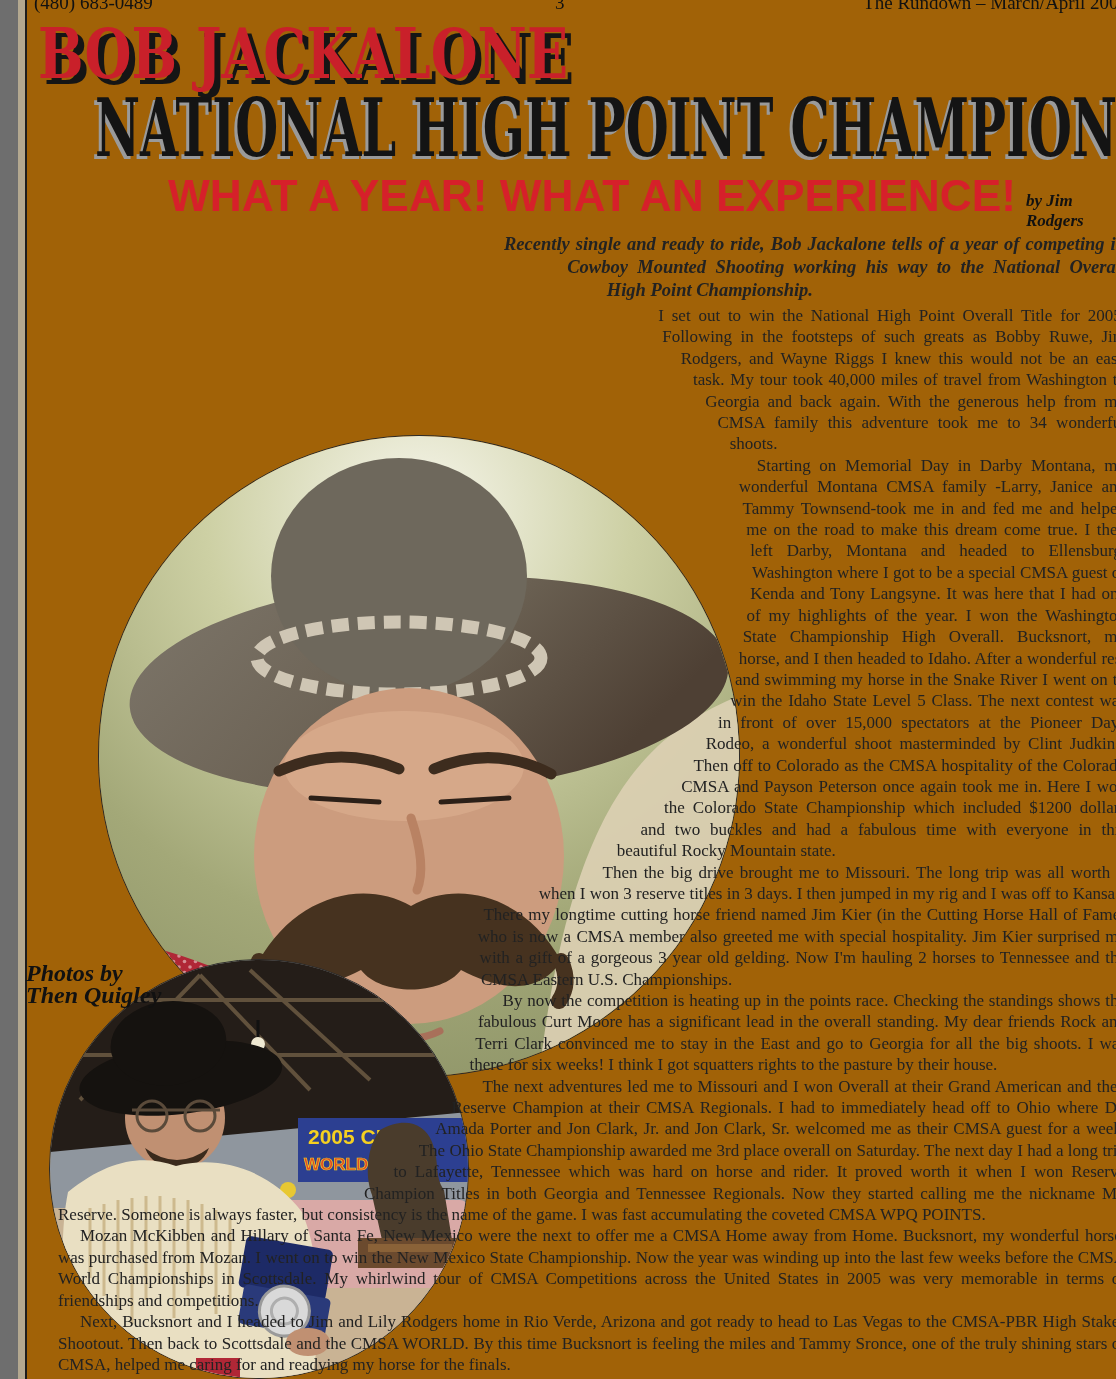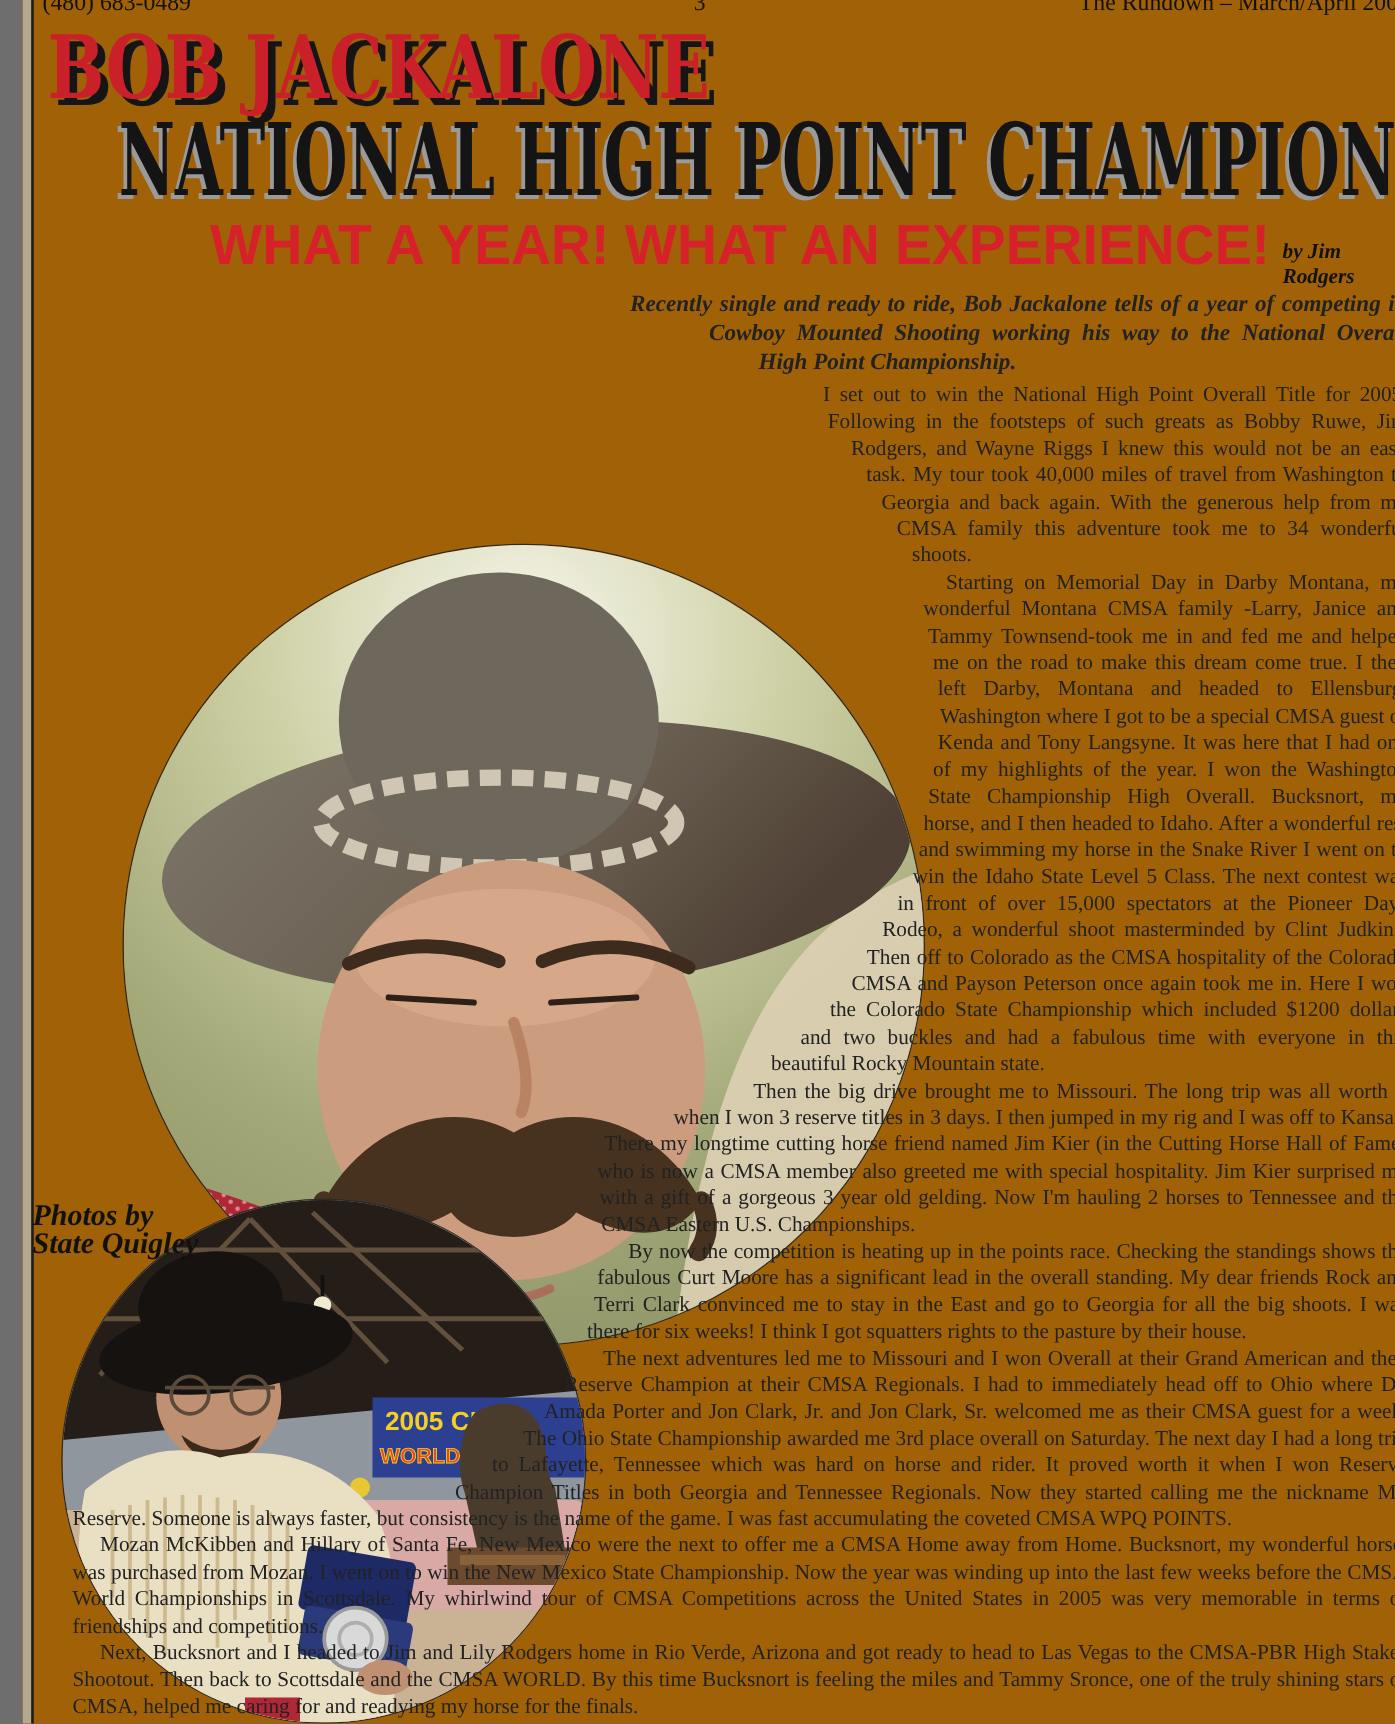--- a/index.html
+++ b/index.html
@@ -85,21 +85,21 @@
     <p>By now the competition is heating up in the points race. Checking the standings shows the fabulous Curt Moore has a significant lead in the overall standing. My dear friends Rock and Terri Clark convinced me to stay in the East and go to Georgia for all the big shoots. I was there for six weeks! I think I got squatters rights to the pasture by their house.</p>
     <p>The next adventures led me to Missouri and I won Overall at their Grand American and then Reserve Champion at their CMSA Regionals. I had to immediately head off to Ohio where Dr. Amada Porter and Jon Clark, Jr. and Jon Clark, Sr. welcomed me as their CMSA guest for a week. The Ohio State Championship awarded me 3rd place overall on Saturday. The next day I had a long trip to Lafayette, Tennessee which was hard on horse and rider. It proved worth it when I won Reserve Champion Titles in both Georgia and Tennessee Regionals. Now they started calling me the nickname Mr. Reserve. Someone is always faster, but consistency is the name of the game. I was fast accumulating the coveted CMSA WPQ POINTS.</p>
     <p>Mozan McKibben and Hillary of Santa Fe, New Mexico were the next to offer me a CMSA Home away from Home. Bucksnort, my wonderful horse, was purchased from Mozan. I went on to win the New Mexico State Championship. Now the year was winding up into the last few weeks before the CMSA World Championships in Scottsdale. My whirlwind tour of CMSA Competitions across the United States in 2005 was very memorable in terms of friendships and competitions.</p>
     <p>Next, Bucksnort and I headed to Jim and Lily Rodgers home in Rio Verde, Arizona and got ready to head to Las Vegas to the CMSA-PBR High Stakes Shootout. Then back to Scottsdale and the CMSA WORLD.  By this time Bucksnort is feeling the miles and Tammy Sronce, one of the truly shining stars of CMSA, helped me caring for and readying my horse for the finals.</p>
     <p>The CMSA World Championships was a great reunion with all my friends who became real family this year. I received the CMSA National High Point Overall Title which included a beautiful, bronze buckle and jacket. It was a real humbling experience. I know it took a lot of help from a lot of friends to win this honor.</p>
 
   </div>
 
   <div class="caption">
     <div>Photos by</div>
-    <div>State Quigley</div>
+    <div>Then Quigley</div>
   </div>
 
   <div id="photo1" class="photo">
     <svg width="640" height="640" viewBox="0 0 640 640">
       <defs>
         <radialGradient id="bg1" cx="50%" cy="12%" r="95%">
           <stop offset="0%" stop-color="#f7f6ec"></stop>
           <stop offset="35%" stop-color="#cdd0a4"></stop>
           <stop offset="70%" stop-color="#a3a878"></stop>
           <stop offset="100%" stop-color="#8e9468"></stop>

